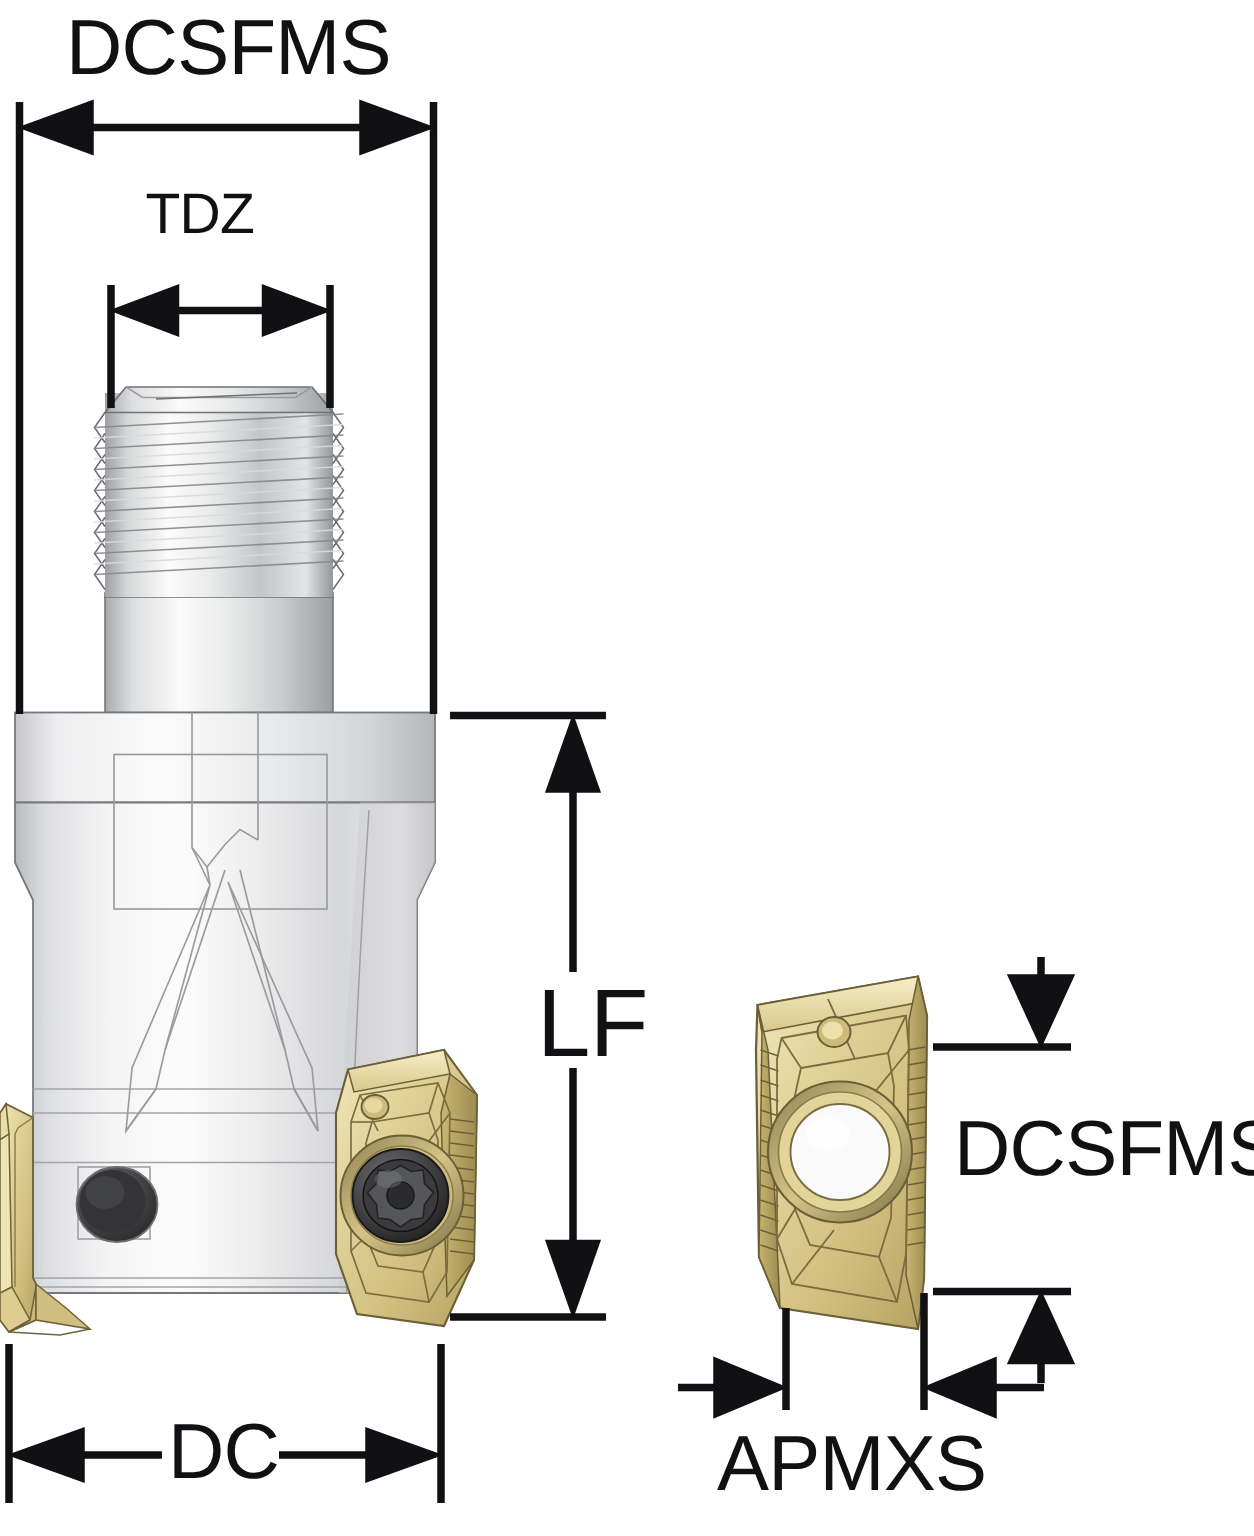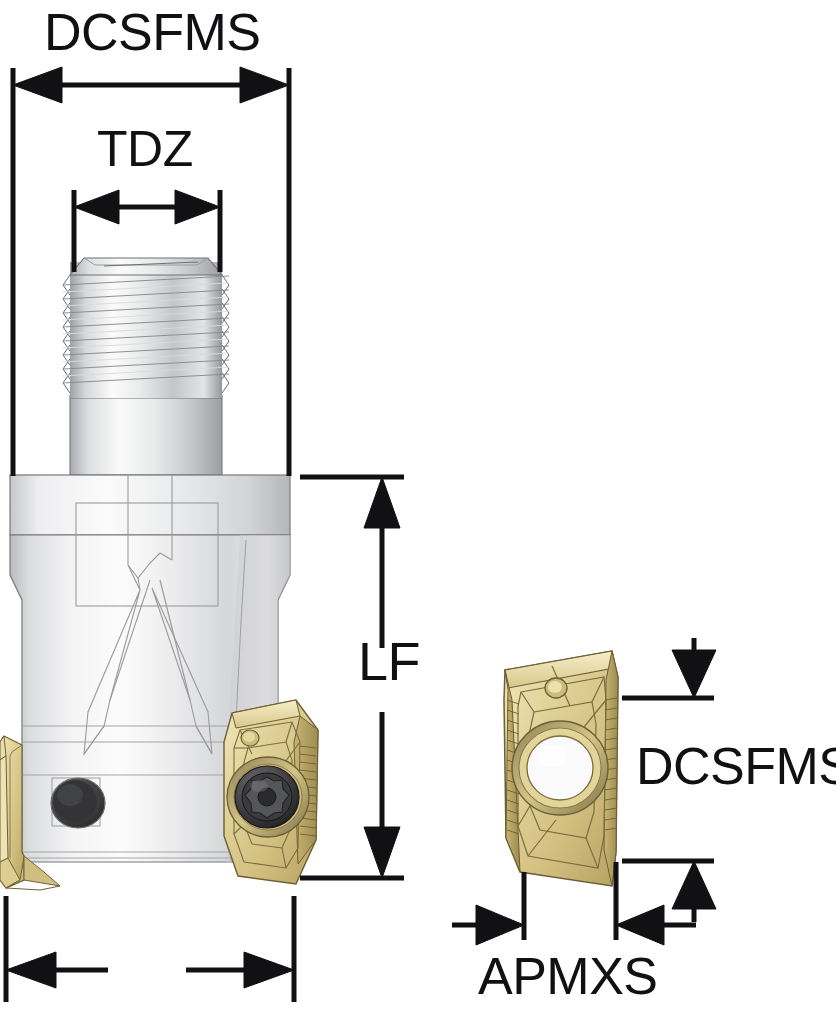--- a/index.html
+++ b/index.html
@@ -14,22 +14,22 @@
   .dim-label {
     position:absolute;
     font-family:"Liberation Sans", sans-serif;
     color:#111114;
     font-weight:400;
     white-space:nowrap;
     line-height:1;
     letter-spacing:-0.5px;
   }
   #lbl-dcsfms { left:44px;  top:6px;   font-size:52px; }
-  #lbl-tdz    { left:97px;  top:124px; font-size:50px; }
-  #lbl-lf     { left:358px; top:634px; font-size:54px; }
+  #lbl-tdz    { left:97px;  top:124px; font-size:38px; }
+  #lbl-lf     { left:358px; top:650px; font-size:64px; }
   #lbl-dc     { left:112px; top:942px; font-size:52px; }
   #lbl-apmxs  { left:636px; top:740px; font-size:52px; }
   #lbl-apmxe  { left:478px; top:950px; font-size:52px; }
 </style>
 </head>
 <body>
 
 <div id="stage">
 
   <svg class="sheet" viewBox="0 0 836 1024">
@@ -387,18 +387,19 @@
       </g>
     </g>
   </svg>
 
   <div class="dim-label" id="lbl-dcsfms">DCSFMS</div>
 
   <div class="dim-label" id="lbl-tdz">TDZ</div>
 
   <div class="dim-label" id="lbl-lf">LF</div>
 
+  <div class="dim-label" id="lbl-dc">DC</div>
 
   <div class="dim-label" id="lbl-apmxs">DCSFMS</div>
 
   <div class="dim-label" id="lbl-apmxe">APMXS</div>
 
 </div>
 
 </body></html>

